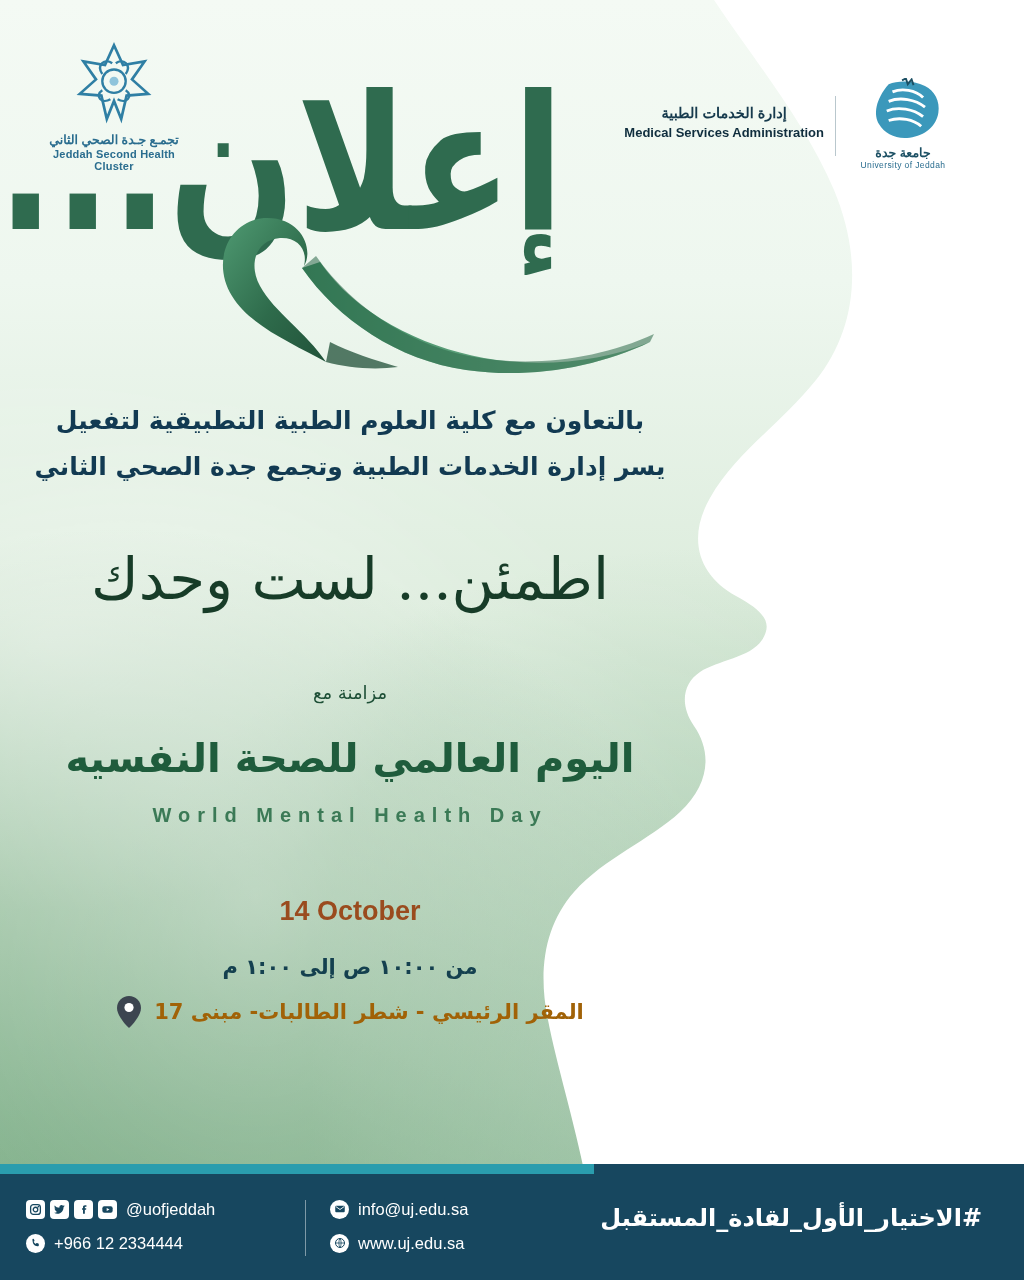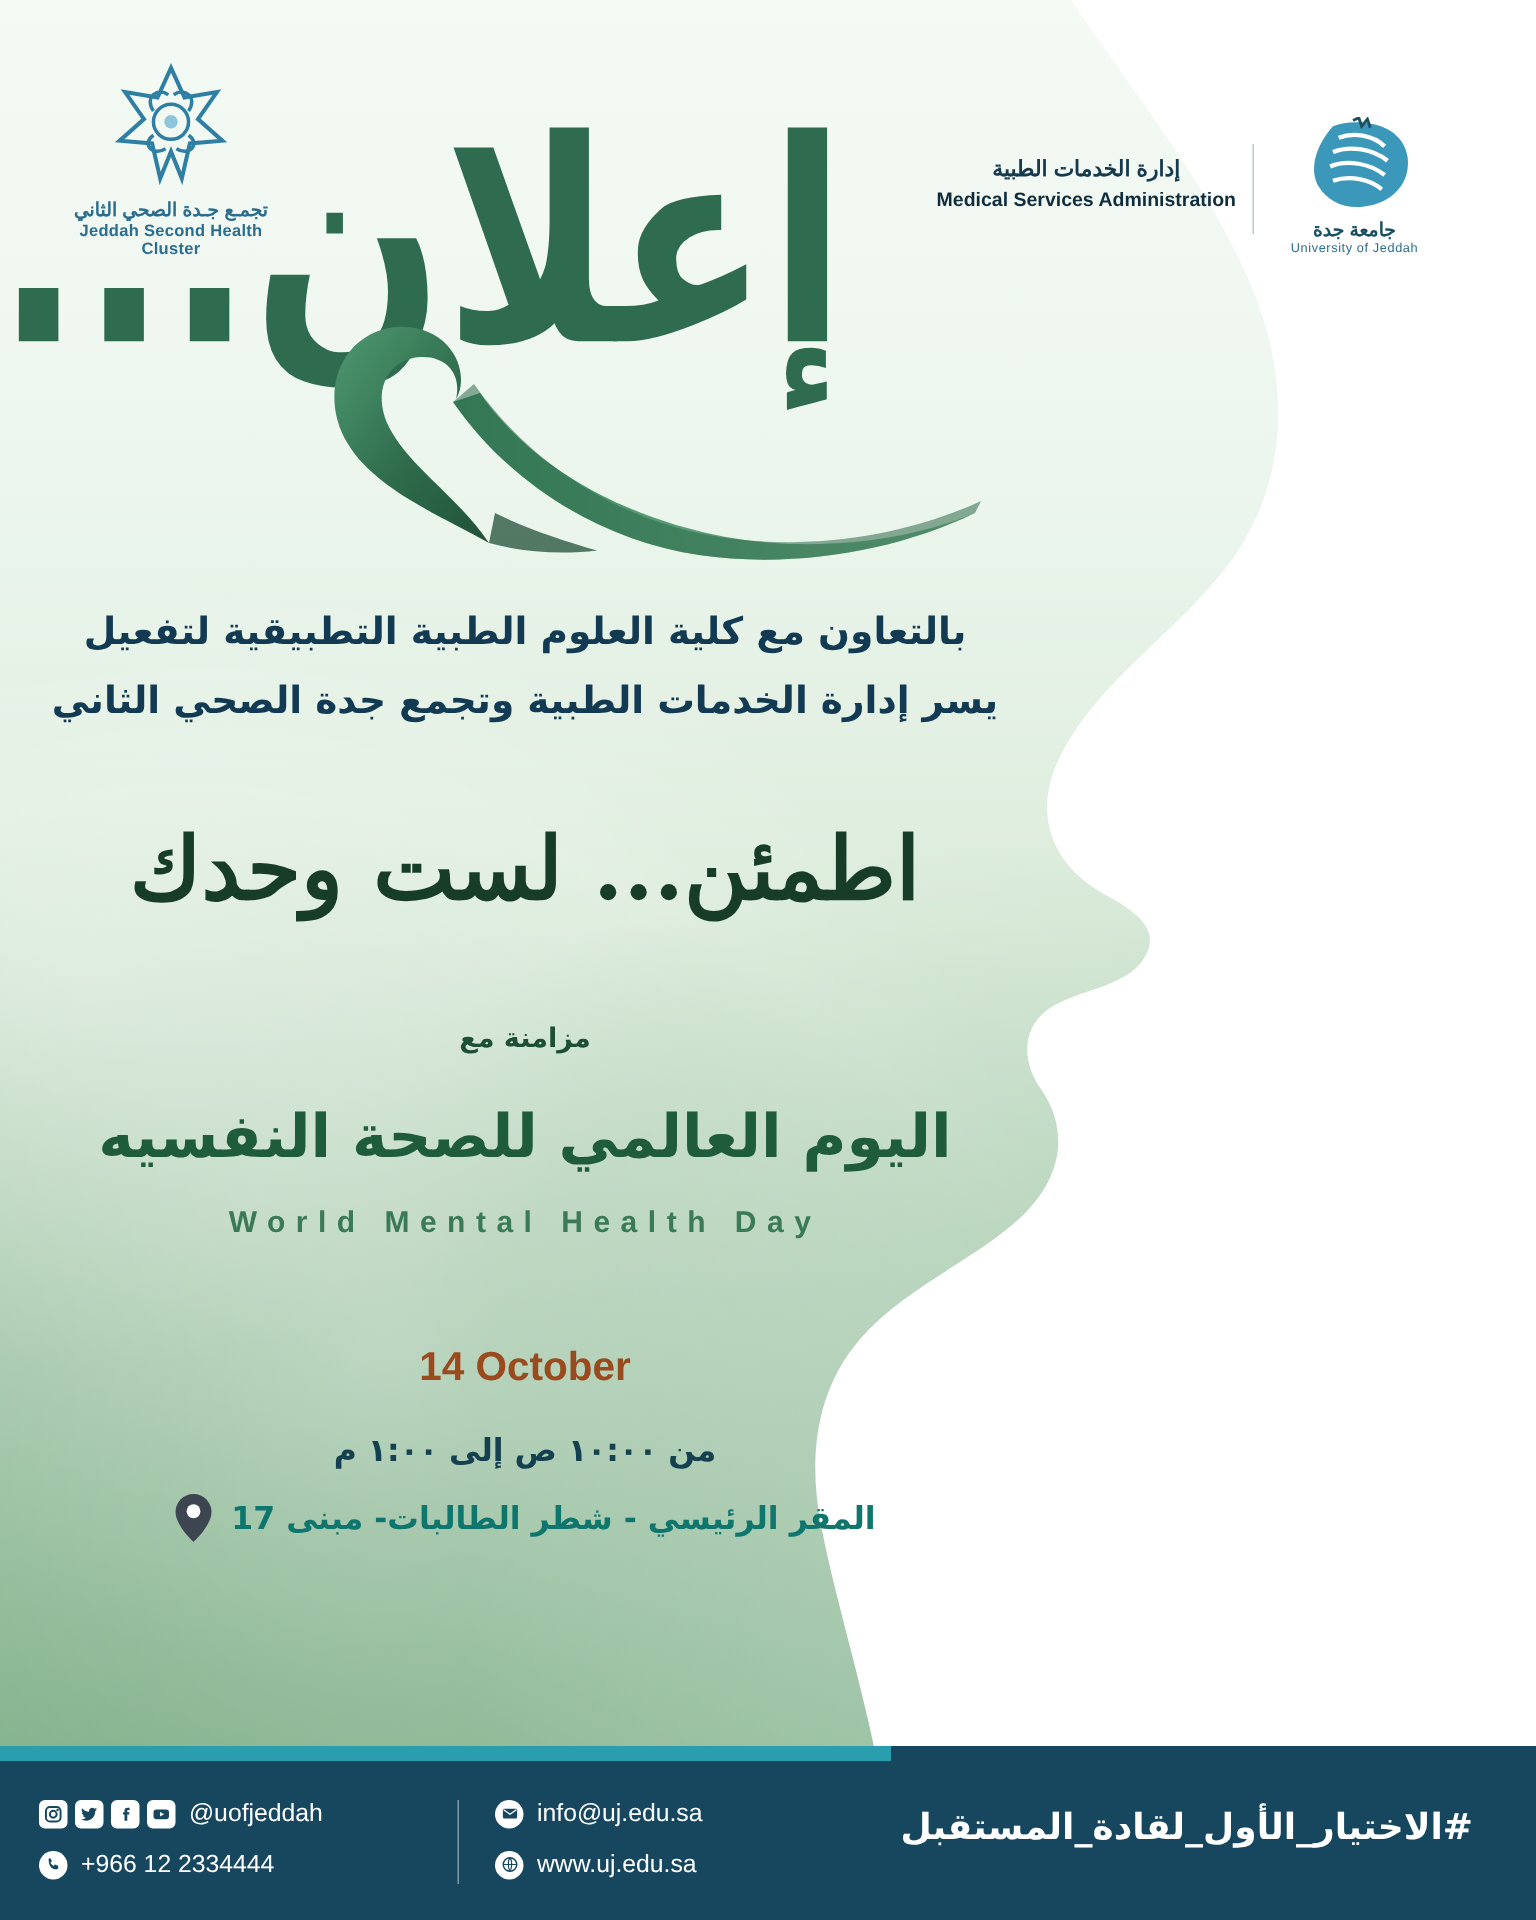--- a/index.html
+++ b/index.html
@@ -135,32 +135,32 @@
   }
   .main-slogan {
     position: absolute;
     top: 540px;
     left: 0;
     width: 700px;
     text-align: center;
     color: #173c28;
     font-family: "DejaVu Serif", serif;
     font-size: 58px;
-    font-weight: bold;
+    font-weight: normal;
     line-height: 1.35;
   }
   .with-label {
     position: absolute;
     top: 682px;
     left: 0;
     width: 700px;
     text-align: center;
     color: #1d4f36;
     font-size: 18px;
-    font-weight: bold;
+    font-weight: normal;
     font-family: "DejaVu Sans", sans-serif;
   }
   .wmhd-ar {
     position: absolute;
     top: 735px;
     left: 0;
     width: 700px;
     text-align: center;
     color: #1f5c3c;
     font-size: 40px;
@@ -206,21 +206,21 @@
     position: absolute;
     top: 995px;
     left: 0;
     width: 700px;
     display: flex;
     align-items: center;
     justify-content: center;
     gap: 12px;
   }
   .venue-text {
-    color: #0f766e;
+    color: #a16207;
     font-size: 21px;
     font-weight: bold;
     font-family: "DejaVu Sans", sans-serif;
   }
   .pin-icon { width: 26px; height: 34px; display: block; }
   
   .footer {
     position: absolute;
     left: 0;
     bottom: 0;

